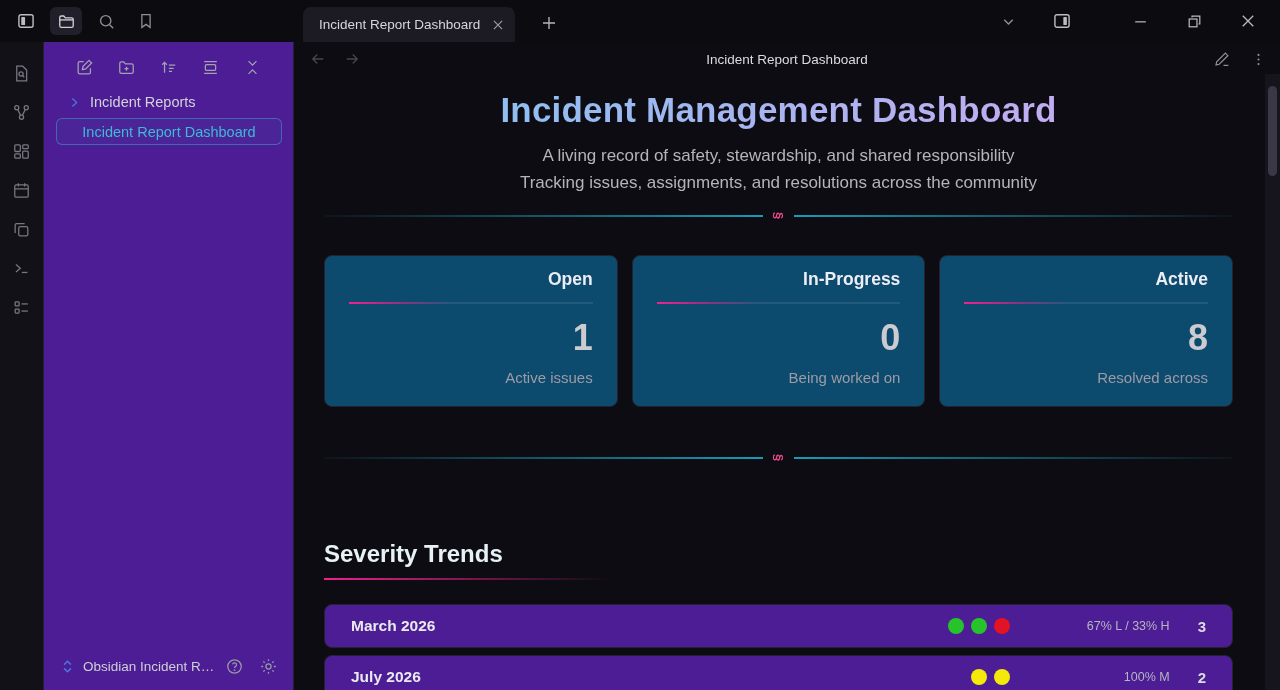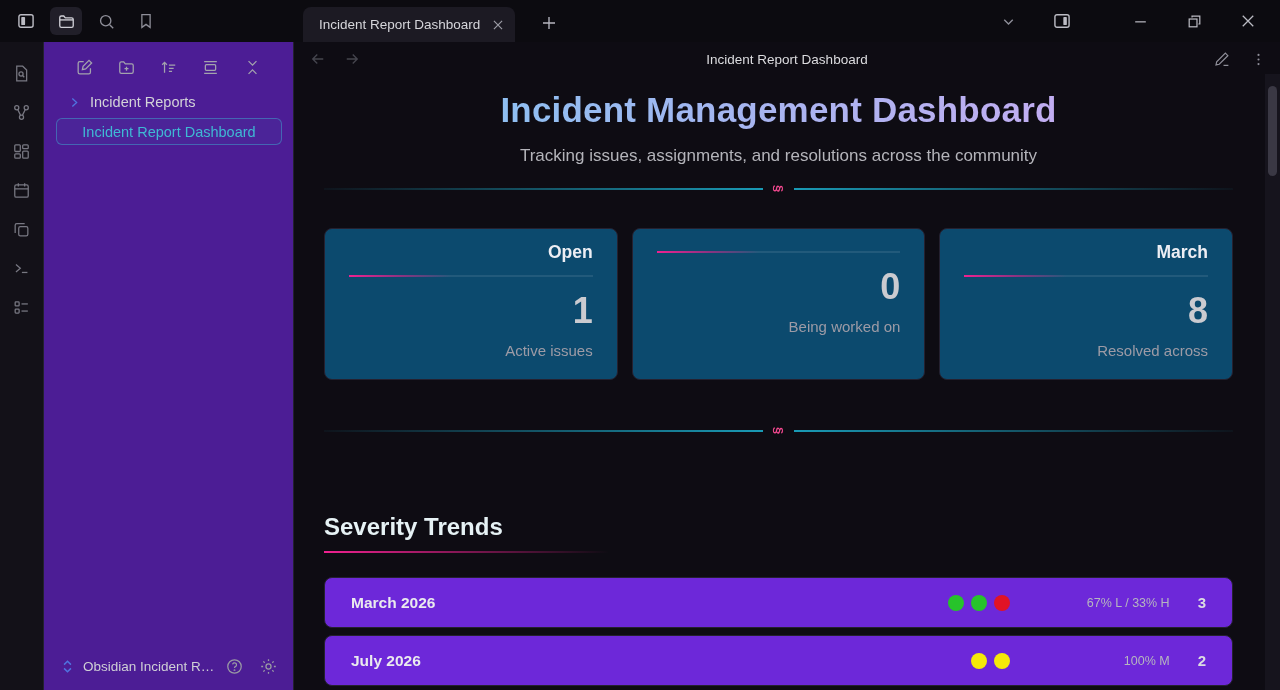--- a/index.html
+++ b/index.html
@@ -77,21 +77,21 @@
   .card-rule { height:2px; margin:11px 0 13px;
                background:linear-gradient(90deg,#f02190 0%,rgba(240,33,144,0.55) 22%,rgba(255,255,255,0.09) 42%,rgba(255,255,255,0.09) 100%); }
   .card-value { color:#cbcbd0; font-size:36px; font-weight:700; line-height:42px; margin-bottom:9px; }
   .card-label { color:#9d9ba6; font-size:15px; line-height:20px; }
 
   .section-heading { margin-top:75px; color:#e6f2f5; font-size:24px; font-weight:700; line-height:30px; }
   .section-rule { width:285px; height:2px; margin-top:9px;
                   background:linear-gradient(90deg,#f02190,rgba(240,33,144,0)); }
 
   .trend-rows { margin-top:24px; }
-  .trend-row { height:51px; background:#6d28d9; border:1px solid #252130; border-radius:8px;
+  .trend-row { height:44px; background:#4c1d95; border:1px solid #252130; border-radius:8px;
                display:flex; align-items:center; padding:0 26px; margin-bottom:7px; cursor:pointer; }
   .trend-month { flex:1; color:#eaeaee; font-size:15.5px; font-weight:700; }
   .dots { display:flex; gap:7px; margin-right:30px; }
   .dot { width:16px; height:16px; border-radius:50%; display:inline-block; }
   .trend-pct { width:130px; text-align:right; color:#b6b6bf; font-size:12.5px; margin-right:28px; }
   .trend-count { color:#dcdce2; font-size:15px; font-weight:700; }
 </style>
 </head>
 <body>
 
@@ -325,43 +325,45 @@
                 <circle cx="12" cy="12" r="1.5"></circle>
                 <circle cx="12" cy="18.5" r="1.5"></circle>
               </svg>
           </button>
         </div>
       </div>
 
       <div class="content">
         <h1 class="doc-title">Incident Management Dashboard</h1>
         <div class="subtitle">
+          <div>A living record of safety, stewardship, and shared responsibility</div>
           <div>Tracking issues, assignments, and resolutions across the community</div>
         </div>
 
         <div class="fancy-divider">
           <span class="line l"></span>
           <span class="orn">§</span>
           <span class="line r"></span>
         </div>
 
         <div class="stats">
           <div class="card">
             <div class="card-title">Open</div>
             <div class="card-rule"></div>
             <div class="card-value">1</div>
             <div class="card-label">Active issues</div>
           </div>
           <div class="card">
+            <div class="card-title">In-Progress</div>
             <div class="card-rule"></div>
             <div class="card-value">0</div>
             <div class="card-label">Being worked on</div>
           </div>
           <div class="card">
-            <div class="card-title">March</div>
+            <div class="card-title">Active</div>
             <div class="card-rule"></div>
             <div class="card-value">8</div>
             <div class="card-label">Resolved across</div>
           </div>
         </div>
 
         <div class="fancy-divider second">
           <span class="line l"></span>
           <span class="orn">§</span>
           <span class="line r"></span>

